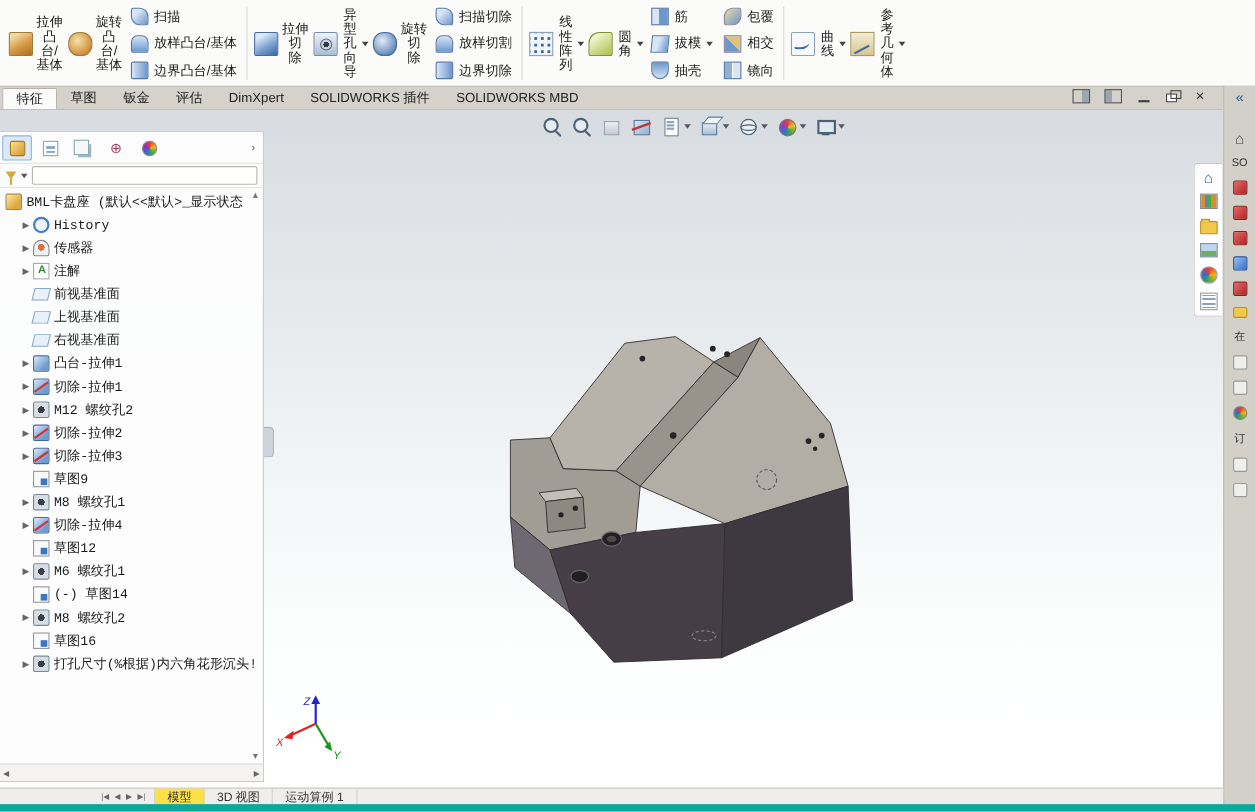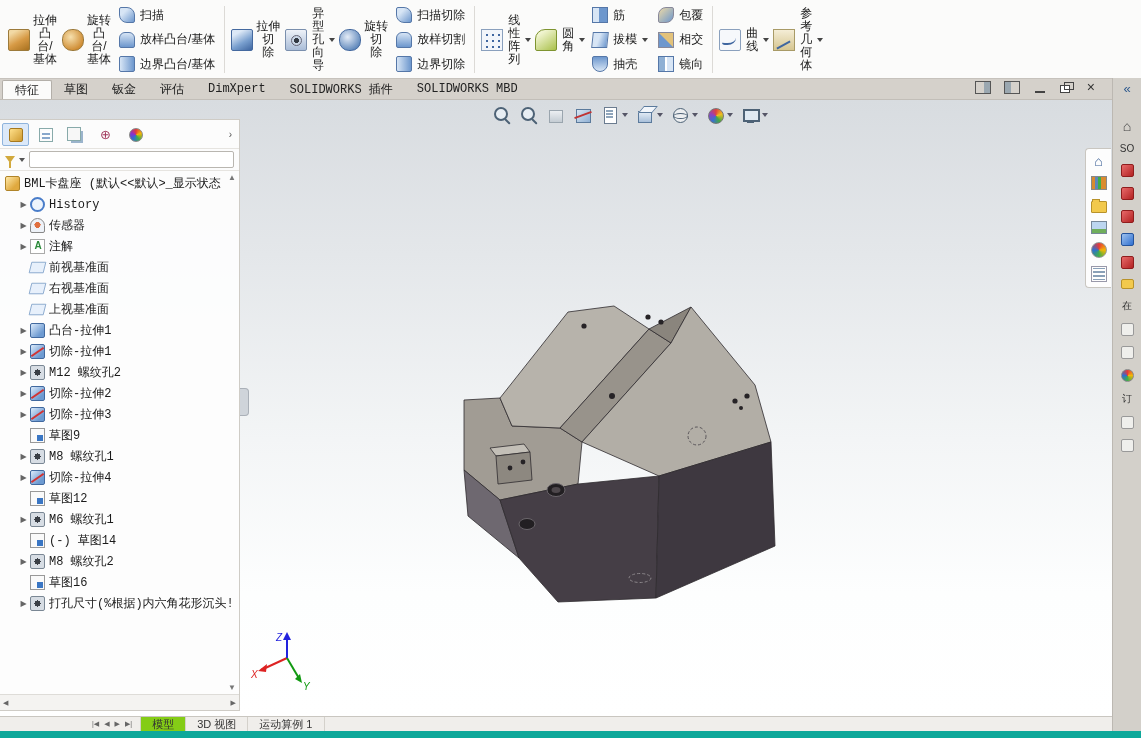--- a/index.html
+++ b/index.html
@@ -41,21 +41,21 @@
   .ic-mirror{background:linear-gradient(90deg,#8fb0d4 46%,#fff 46% 54%,#d7e5f5 54%);border:1px solid #5577a8;}
   .ic-refgeo{background:linear-gradient(180deg,#f4edd6,#d6c691);border:1px solid #a89a66;position:relative;}
   .ic-refgeo::after{content:"";position:absolute;left:2px;bottom:4px;width:15px;height:2px;background:#3f66a0;transform:rotate(-28deg);}
   .ic-curves{background:#f6f8fb;border:1px solid #8aa0bd;position:relative;border-radius:2px;}
   .ic-curves::after{content:"";position:absolute;left:2px;top:3px;width:14px;height:10px;border-bottom:2.5px solid #3f66a0;border-radius:0 0 60% 20%;}
   .ic-instant3d{background:linear-gradient(135deg,#ffe79a,#e2a62f);border:1px solid #b5841f;border-radius:50% 2px 2px 2px;}
 
   
   .tabstrip{position:absolute;left:0;top:78px;width:100%;height:22px;background:#d5d1cb;
             border-top:1px solid #c6c2bc;border-bottom:1px solid #c2beb8;box-sizing:border-box;
-            display:flex;align-items:stretch;padding-left:2px;font-family:Liberation Mono, monospace;}
+            display:flex;align-items:stretch;padding-left:2px;}
   .rtab{padding:0 12px;display:flex;align-items:center;color:#222;}
   .rtab.active{background:#fbfbfa;border:1px solid #b3afa9;border-bottom:none;border-radius:2px 2px 0 0;margin-top:1px;}
   .wincontrols{position:absolute;right:46px;top:81px;display:flex;align-items:center;gap:13px;}
   .wc{position:relative;width:14px;height:11px;}
   .wc.pane1{border:1px solid #555;background:linear-gradient(90deg,transparent 55%,#9aa7b0 55%);}
   .wc.pane2{border:1px solid #555;background:linear-gradient(90deg,#9aa7b0 45%,transparent 45%);}
   .wc.min::before{content:"";position:absolute;left:2px;bottom:0;width:10px;height:2px;background:#444;}
   .wc.rest::before{content:"";position:absolute;left:0;top:3px;width:8px;height:6px;border:1px solid #444;background:#fff;}
   .wc.rest::after{content:"";position:absolute;left:4px;top:0;width:8px;height:6px;border:1px solid #444;}
   .wc-close{font-size:14px;line-height:11px;color:#333;}
@@ -155,21 +155,21 @@
   .re.blue{background:linear-gradient(135deg,#9ec2ee,#2f6fd0);border:1px solid #24539c;}
   .re.gray{background:#efefec;border:1px solid #999;}
   .re.fold{background:#f2c94c;border:1px solid #b8922a;height:10px;}
   .re.ball{border-radius:50%;background:conic-gradient(#e63939,#f2b705,#3fae49,#2f6fd0,#e63939);border:1px solid #888;}
 
   
   .bbar{position:absolute;left:0;top:716px;width:1112px;height:15px;background:#f0eeeb;border-top:1px solid #c9c6c0;
         display:flex;align-items:stretch;font-size:11px;box-sizing:border-box;}
   .bnav{display:flex;align-items:center;gap:5px;padding:0 8px;margin-left:84px;color:#666;font-size:7px;}
   .btab{padding:0 11px;display:flex;align-items:center;border-right:1px solid #d4d1cb;color:#333;}
-  .btab.active{background:#84cc16;border-left:1px solid #d4d1cb;}
+  .btab.active{background:#fde047;border-left:1px solid #d4d1cb;}
   .teal{position:absolute;left:0;bottom:0;width:100%;height:7px;background:#0ea89a;}
 </style>
 </head>
 <body>
 
 <div class="app">
 
   <div class="ribbon">
     <div class="rgroup">
       <div class="bigbtn">
@@ -449,26 +449,26 @@
           <span class="tlbl">注解</span>
         </div>
       <div class="trow ind">
           <span class="tarr"></span>
           <span class="tico plane"></span>
           <span class="tlbl">前视基准面</span>
         </div>
       <div class="trow ind">
           <span class="tarr"></span>
           <span class="tico plane"></span>
+          <span class="tlbl">上视基准面</span>
+        </div>
+      <div class="trow ind">
+          <span class="tarr"></span>
+          <span class="tico plane"></span>
           <span class="tlbl">右视基准面</span>
-        </div>
-      <div class="trow ind">
-          <span class="tarr"></span>
-          <span class="tico plane"></span>
-          <span class="tlbl">上视基准面</span>
         </div>
       <div class="trow ind">
           <span class="tarr">▶</span>
           <span class="tico boss"></span>
           <span class="tlbl">凸台-拉伸1</span>
         </div>
       <div class="trow ind">
           <span class="tarr">▶</span>
           <span class="tico cut"></span>
           <span class="tlbl">切除-拉伸1</span>

